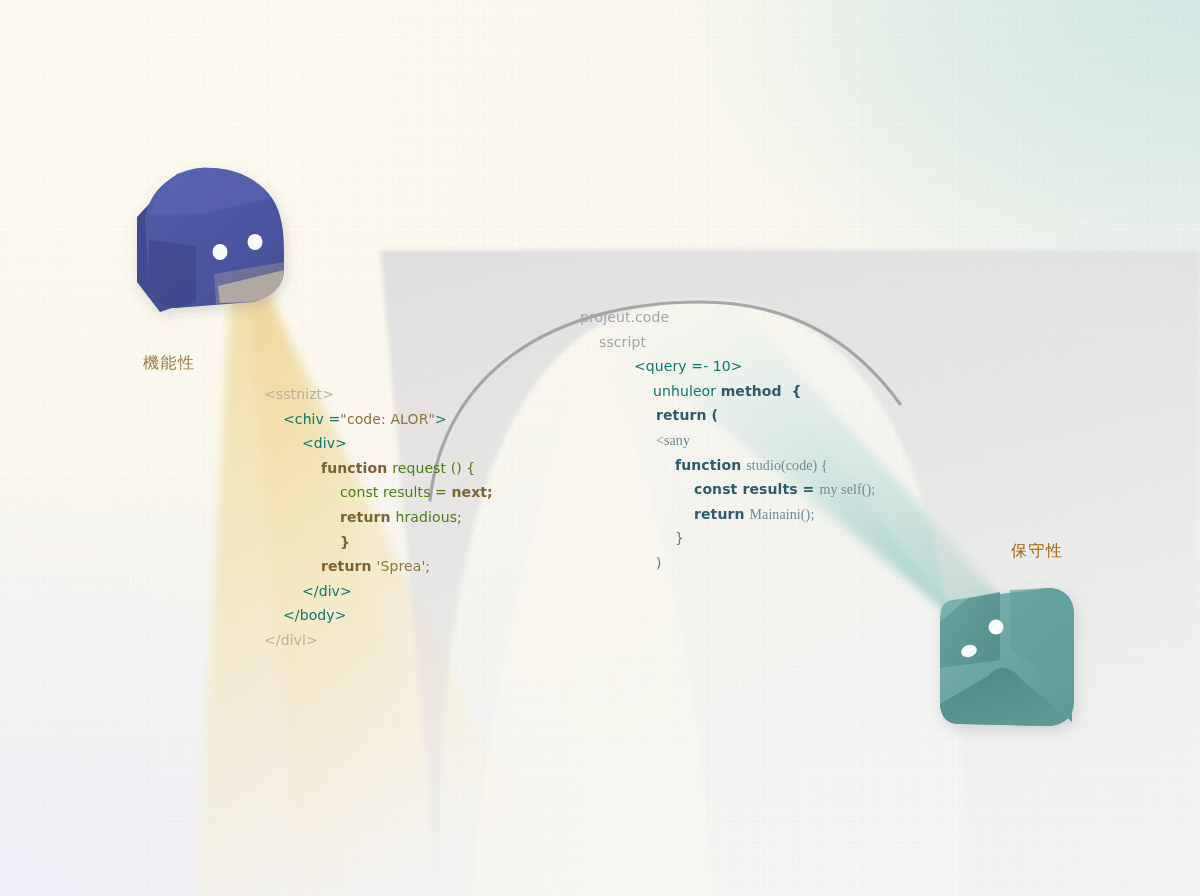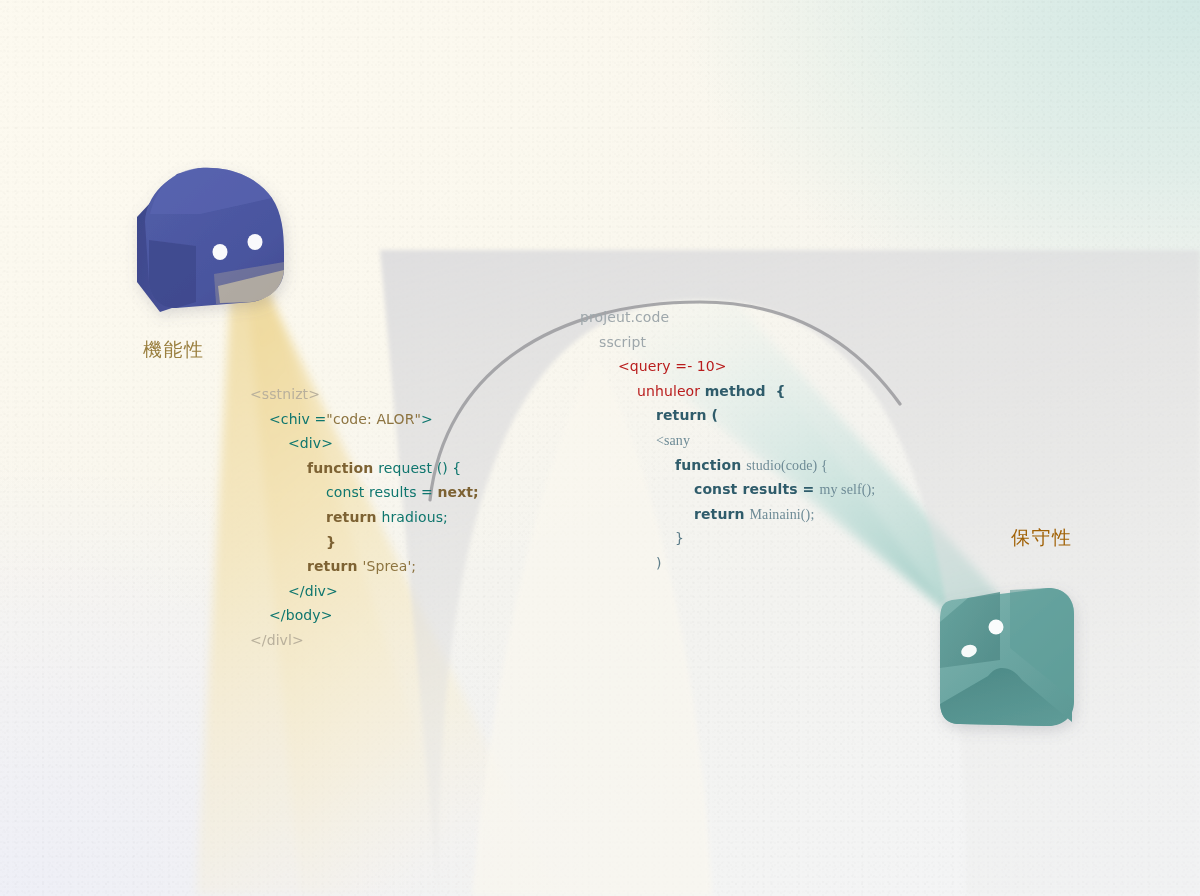--- a/index.html
+++ b/index.html
@@ -54,45 +54,46 @@
 
   
   .code-block {
     position: absolute;
     white-space: pre;
     font-family: "DejaVu Sans", "Liberation Sans", sans-serif;
     font-size: 14px;
     line-height: 24.6px;
     letter-spacing: 0.1px;
   }
-  .code-left  { left: 250px; top: 382px; }
+  .code-left  { left: 264px; top: 382px; }
   .code-right { left: 580px; top: 305px; }
 
   .code-line { display: block; height: 24.6px; }
 
   
   .w-tag  { color: #b9b09c; }
   .w-dim  { color: #0f766e; }
   .w-key  { color: #7d6233; font-weight: 700; }
-  .w-txt  { color: #0f766e; }
+  .w-txt  { color: #4d7c0f; }
   .w-str  { color: #8d7440; }
 
   
   .c-tag  { color: #9ea7ab; }
-  .c-dim  { color: #b91c1c; }
+  .c-dim  { color: #0f766e; margin-left: 16px; }
   .c-key  { color: #2f5c6b; font-weight: 700; }
   .c-txt  { color: #6e8b96; font-family: Liberation Serif, serif; }
   .c-brc  { color: #5d7d89; }
 
   
   .label {
     position: absolute;
     font-family: "DejaVu Sans", "Liberation Sans", sans-serif;
-    font-size: 19px;
+    font-size: 16px;
     letter-spacing: 1.5px;
+    margin-top: 16px;
   }
   .label-left  { left: 143px; top: 337px; color: #9a7f3f; }
   .label-right { left: 1011px; top: 525px; color: #a16207; font-family: Liberation Mono, monospace; }
 </style>
 </head>
 <body>
 
 <div id="scene">
 
   <div class="bg-base"></div>

